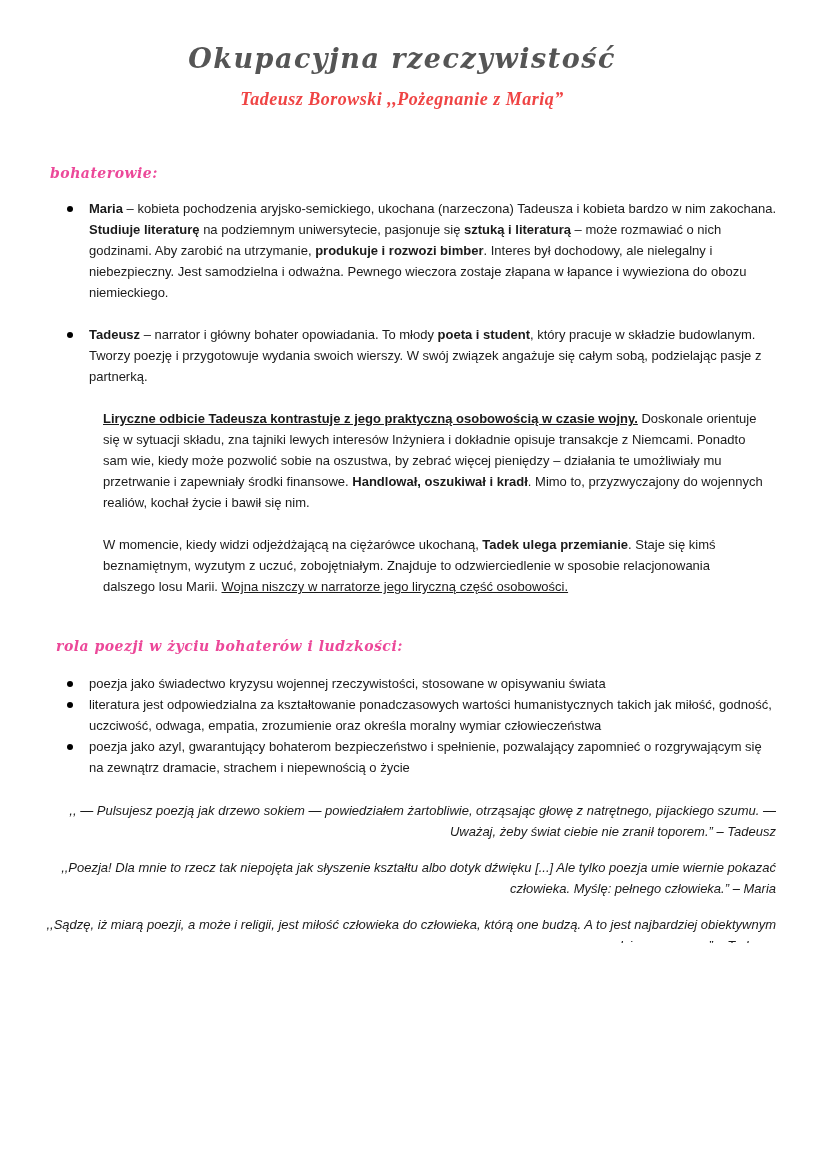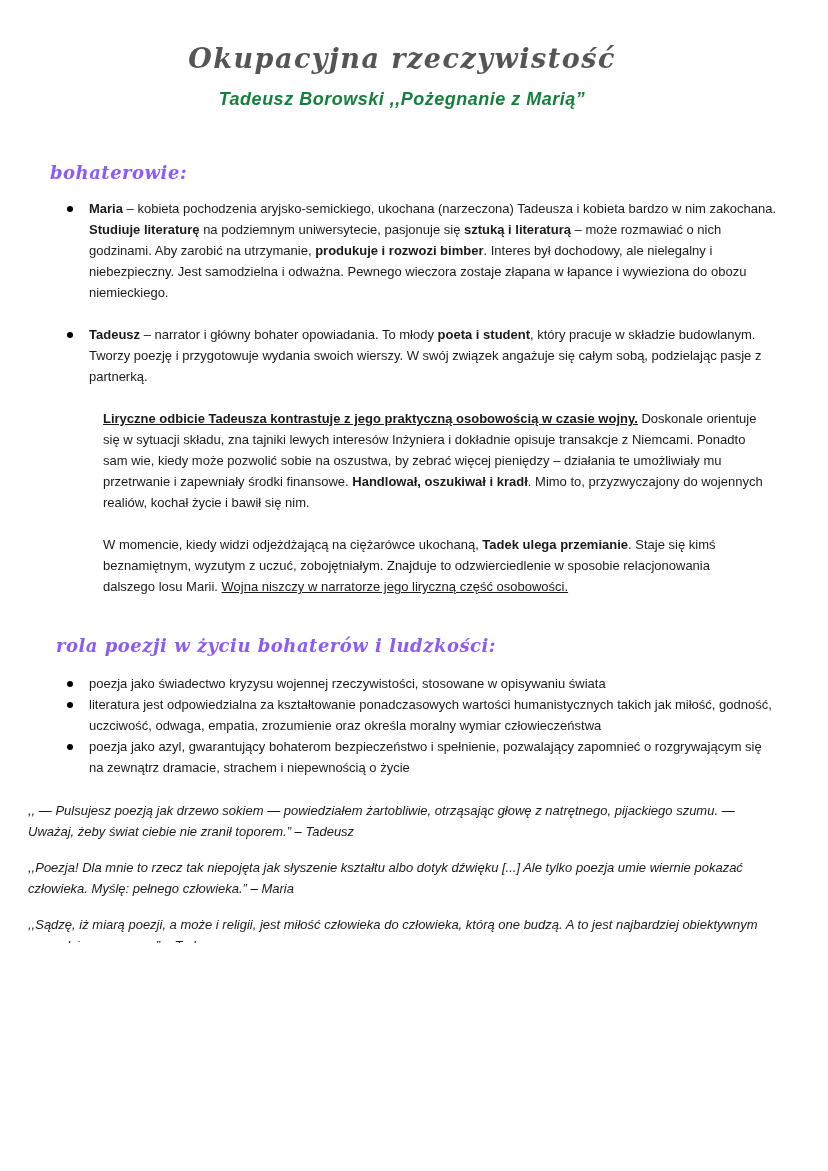--- a/index.html
+++ b/index.html
@@ -22,56 +22,57 @@
     font-style:italic;
     font-weight:600;
     font-size:27px;
     line-height:34px;
     letter-spacing:1.5px;
     color:#555555;
     margin-bottom:10px;
   }
   .doc-subtitle {
     text-align:center;
-    font-family:Liberation Sans, sans-serif;
+    font-family:Liberation Serif, serif;
     font-style:italic;
     font-weight:bold;
     font-size:18px;
     line-height:26px;
     letter-spacing:0.5px;
-    color:#15803d;
+    color:#ef4444;
   }
   .section-heading {
     font-family:"DejaVu Serif", serif;
     font-style:italic;
     font-weight:bold;
-    font-size:18px;
+    font-size:14px;
     line-height:26px;
     letter-spacing:0.5px;
-    color:#8b5cf6;
+    color:#ec4899;
   }
   .heading-characters { margin:48px 0 12px 22px; }
   .heading-poetry    { margin:36px 0 14px 28px; }
   ul.bullets { list-style:none; margin-left:61px; }
   ul.bullets > li { position:relative; }
   ul.bullets > li::before {
     content:"";
     position:absolute;
     left:-22px; top:8px;
     width:6px; height:6px;
     border-radius:50%;
     background:#000;
   }
   ul.char-bullets > li { margin-bottom:21px; }
   ul.poetry-bullets > li { margin-bottom:0; }
   .para { margin:0 12px 21px 75px; }
   .quote {
     font-style:italic;
     margin:0 0 15px 0;
     color:#1a1a1a;
+    text-align:right;
   }
   .quotes-block { margin-top:22px; }
 </style>
 </head>
 <body>
 
 <div class="page">
 
   <div class="doc-title">Okupacyjna rzeczywistość</div>
   <div class="doc-subtitle">Tadeusz Borowski ,,Pożegnanie z Marią”</div>

